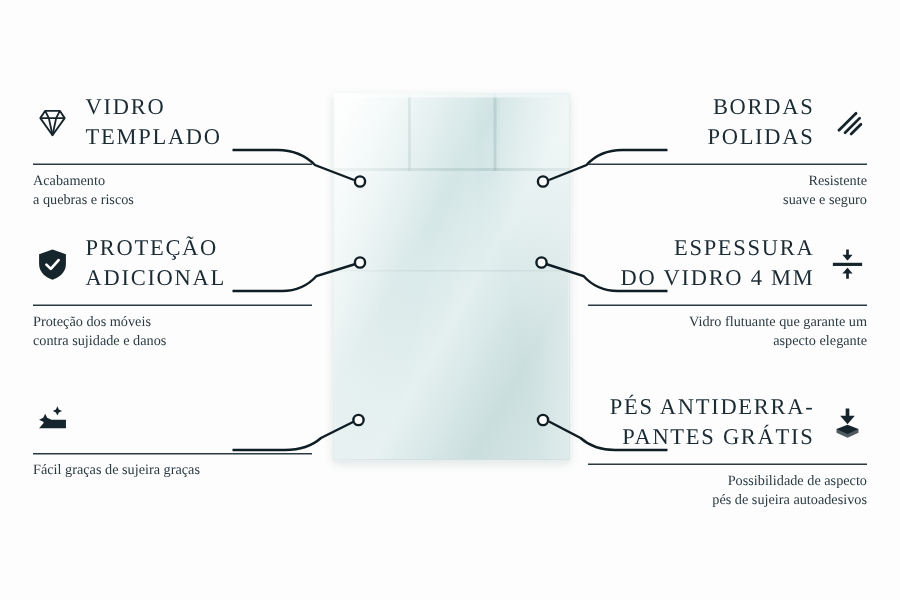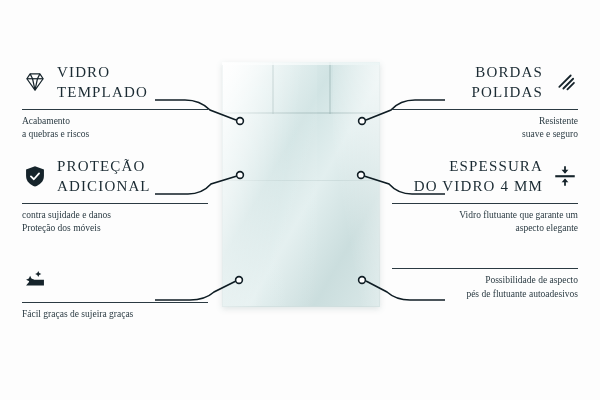--- a/index.html
+++ b/index.html
@@ -206,22 +206,22 @@
         <path d="M16 4 L27 8 V16 C27 23 21.5 27 16 29 C10.5 27 5 23 5 16 V8 Z" fill="#16242b"></path>
         <path d="M11 16.5 L14.6 20 L21 12.8" fill="none" stroke="#ffffff" stroke-width="2.2" stroke-linecap="round" stroke-linejoin="round"></path>
       </svg>
       <div class="f-title">
         <div>PROTEÇÃO</div>
         <div>ADICIONAL</div>
       </div>
     </div>
     <div class="rule"></div>
     <div class="f-desc">
+      <div>Proteção dos móveis</div>
       <div>contra sujidade e danos</div>
-      <div>Proteção dos móveis</div>
     </div>
   </div>
 
   <div class="feature left" id="feat-clean">
     <div class="f-head">
       <svg class="ico" viewBox="0 0 32 32">
         <path d="M5 24 L11 17 H27 L27 24 Z" fill="#16242b"></path>
         <path d="M10 12 l1.6 3.4 3.4 1.6 -3.4 1.6 -1.6 3.4 -1.6 -3.4 -3.4 -1.6 3.4 -1.6 Z" fill="#16242b"></path>
         <path d="M20 6 l1.2 2.6 2.6 1.2 -2.6 1.2 -1.2 2.6 -1.2 -2.6 -2.6 -1.2 2.6 -1.2 Z" fill="#16242b"></path>
       </svg>
@@ -268,20 +268,32 @@
       </div>
     </div>
     <div class="rule"></div>
     <div class="f-desc">
       <div>Vidro flutuante que garante um</div>
       <div>aspecto elegante</div>
     </div>
   </div>
 
   <div class="feature right" id="feat-feet">
+    <div class="f-head">
+      <svg class="ico" viewBox="0 0 32 32">
+        <path d="M16 4 L16 14" stroke="#16242b" stroke-width="3"></path>
+        <path d="M16 17 L10 10 H22 Z" fill="#16242b"></path>
+        <path d="M7 21 L16 17.5 L25 21 L16 25 Z" fill="#16242b"></path>
+        <path d="M7 21 L7 24 L16 28 L25 24 L25 21" fill="#16242b" opacity="0.75"></path>
+      </svg>
+      <div class="f-title">
+        <div>PÉS ANTIDERRA-</div>
+        <div>PANTES GRÁTIS</div>
+      </div>
+    </div>
     <div class="rule"></div>
     <div class="f-desc">
       <div>Possibilidade de aspecto</div>
-      <div>pés de flutuante autoadesivos</div>
+      <div>pés de sujeira autoadesivos</div>
     </div>
   </div>
 
 </div>
 
 </body></html>

